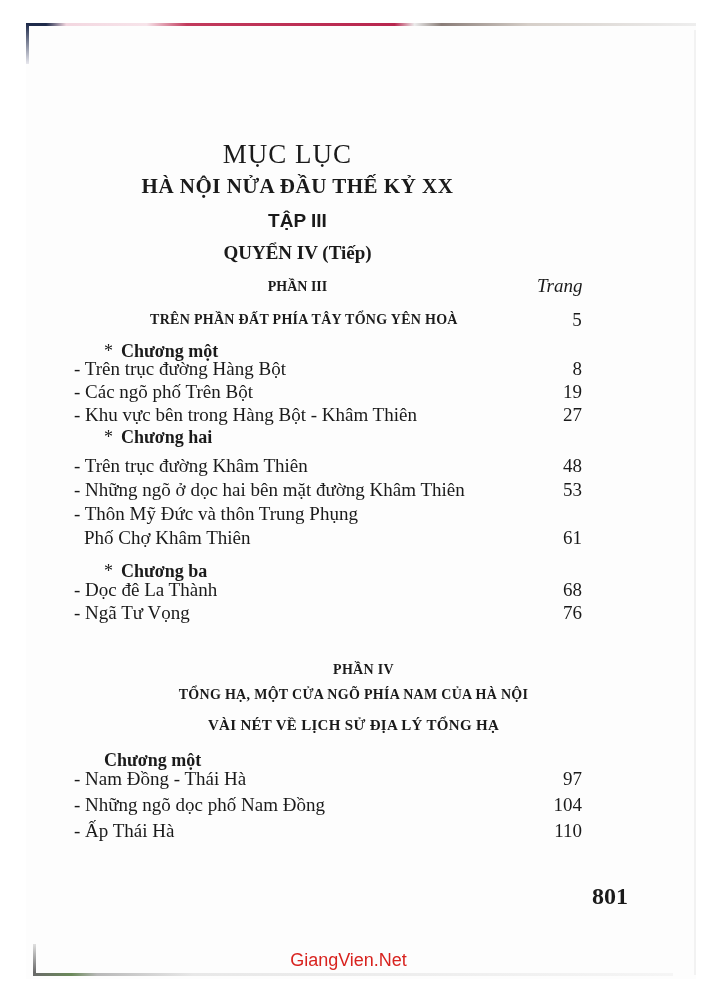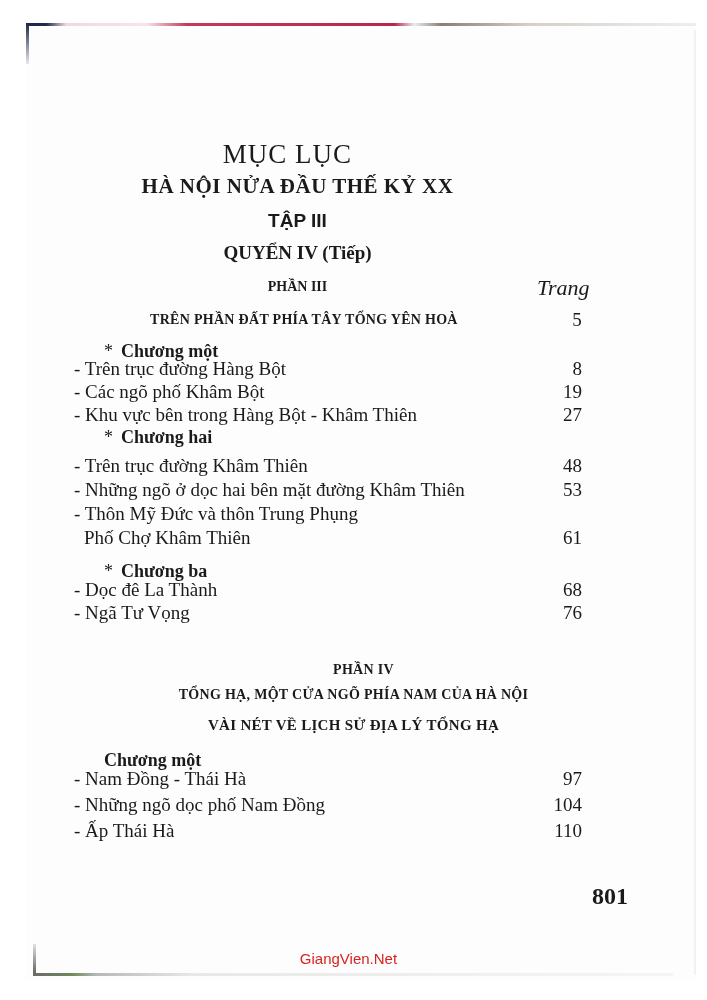--- a/index.html
+++ b/index.html
@@ -102,21 +102,21 @@
       top: 279px;
       font-size: 14px;
       font-weight: bold;
       left: 0;
       padding-left: 10px;
     }
     .trang-label {
       position: absolute;
       left: 537px;
       top: 275px;
-      font-size: 22px;
+      font-size: 19px;
       font-style: italic;
     }
 
     .row {
       position: absolute;
       left: 74px;
       width: 508px;
       font-size: 19px;
       line-height: 22px;
       white-space: nowrap;
@@ -174,21 +174,21 @@
       font-weight: bold;
       margin-left: 30px;
     }
     .watermark {
       position: absolute;
       left: 0;
       width: 697px;
       top: 950px;
       text-align: center;
       font-family: "Liberation Sans", "DejaVu Sans", sans-serif;
-      font-size: 15px;
+      font-size: 18px;
       color: #d8231f;
     }
     .ghost {
       position: absolute;
       color: #e4e4e4;
       font-size: 12px;
       white-space: nowrap;
     }
   </style>
 </head>
@@ -216,21 +216,21 @@
 </div>
 
 <div class="chapter" style="top:341px;">
   <span class="star">*</span><span>Chương một</span>
 </div>
 <div class="row" style="top:358px;">
   <span class="txt">- Trên trục đường Hàng Bột</span>
   <span class="pg">8</span>
 </div>
 <div class="row" style="top:381px;">
-  <span class="txt">- Các ngõ phố Khâm Bột</span>
+  <span class="txt">- Các ngõ phố Trên Bột</span>
   <span class="pg">19</span>
 </div>
 <div class="row" style="top:404px;">
   <span class="txt">- Khu vực bên trong Hàng Bột - Khâm Thiên</span>
   <span class="pg">27</span>
 </div>
 
 <div class="chapter" style="top:427px;">
   <span class="star">*</span><span>Chương hai</span>
 </div>

